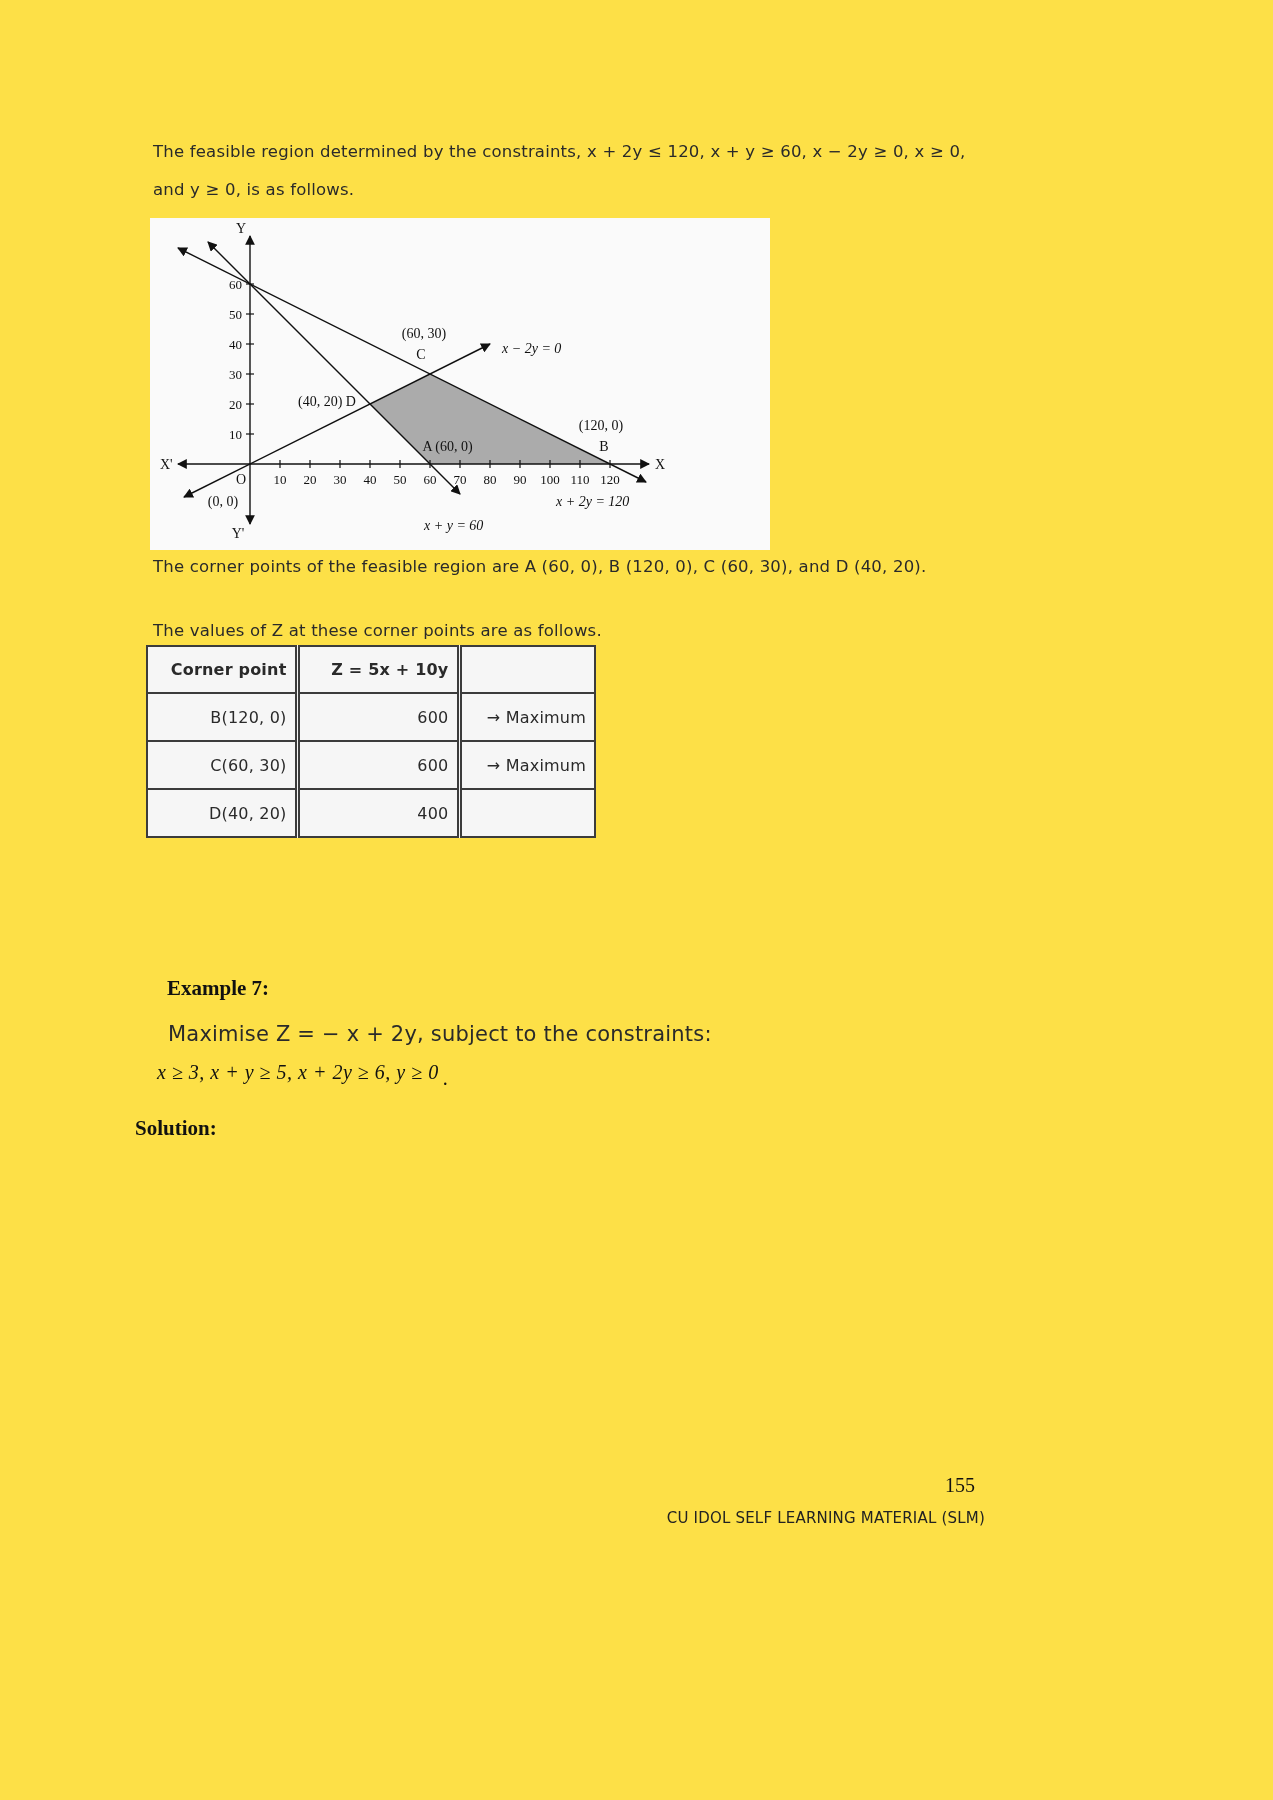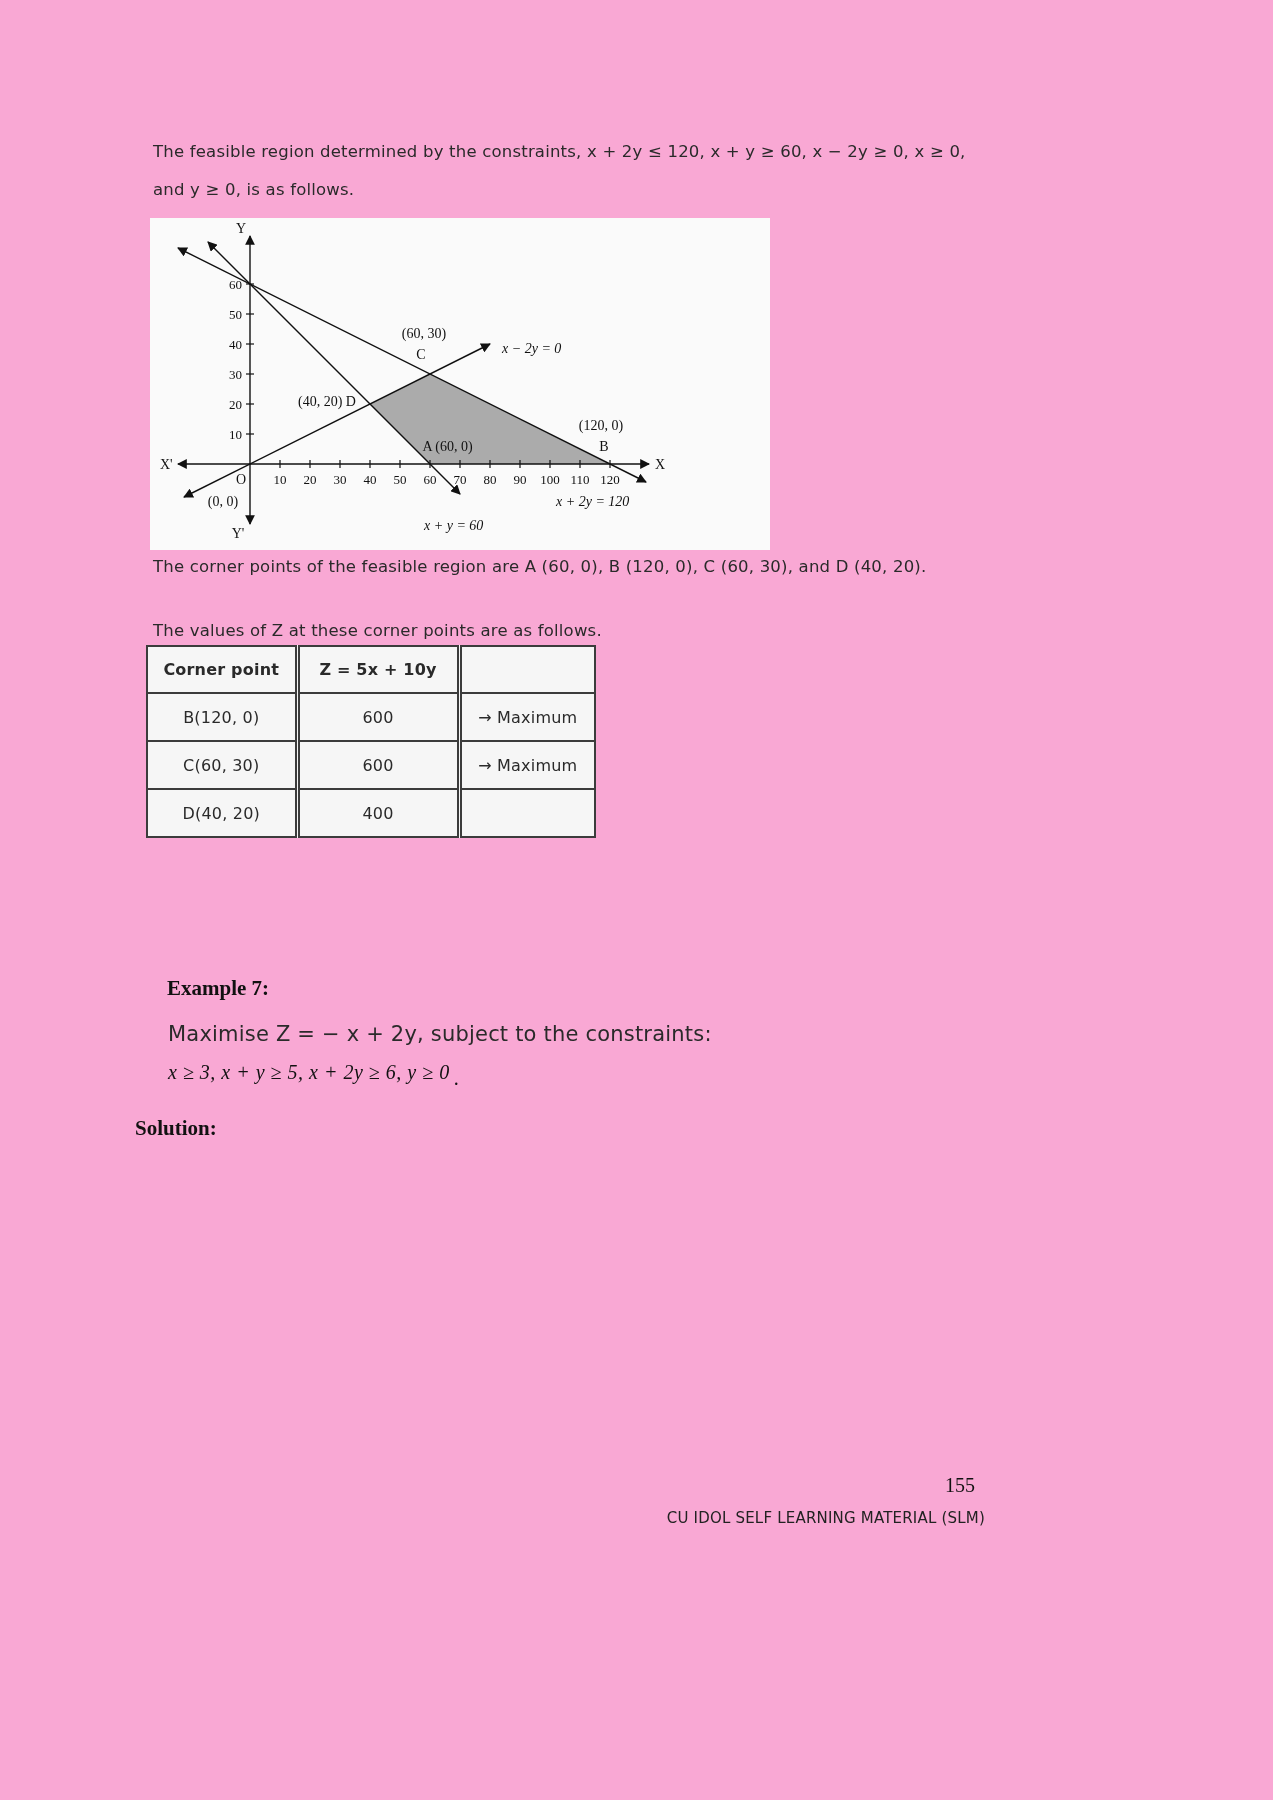--- a/index.html
+++ b/index.html
@@ -1,31 +1,31 @@
 <!DOCTYPE html>
 <html><head>
 <meta charset="utf-8">
 <style>
   * { margin:0; padding:0; box-sizing:border-box; }
   html,body { background:#ffffff; }
   .page {
-    position:relative; width:1273px; height:1800px; background:#f9a8d4;
+    position:relative; width:1273px; height:1800px; background:#fde047;
     font-family:"DejaVu Sans", sans-serif; color:#222; margin:0 auto; overflow:hidden;
   }
   .para { position:absolute; font-size:16.5px; line-height:2.3; letter-spacing:0.2px; color:#2a2a2a; }
   .graph-figure { position:absolute; left:150px; top:218px; width:620px; height:332px; background:#fafafa; }
   #graph-svg { width:620px; height:332px; display:block; }
   #graph-svg text { font-family:"Liberation Serif", serif; fill:#111; }
   #graph-svg .tick { font-size:13px; }
   #graph-svg .glabel { font-size:14px; }
   #graph-svg .eq { font-size:14px; font-style:italic; }
 
   .lp-table { position:absolute; left:146px; top:645px; border-collapse:collapse; background:#f6f6f6; }
   .lp-table th, .lp-table td {
-    border:2px solid #3c3c3c; font-size:16px; text-align:center; padding:0 8px;
+    border:2px solid #3c3c3c; font-size:16px; text-align:right; padding:0 8px;
     color:#2a2a2a; letter-spacing:0.2px;
   }
   .lp-table th { height:47px; font-weight:bold; }
   .lp-table td { height:48px; }
   .lp-table th:nth-child(1), .lp-table td:nth-child(1) { width:150px; }
   .lp-table th:nth-child(2), .lp-table td:nth-child(2) { width:162px; border-left:5px double #3c3c3c; }
   .lp-table th:nth-child(3), .lp-table td:nth-child(3) { width:136px; border-left:5px double #3c3c3c; }
 
   .serif-heading { position:absolute; font-family:"Liberation Serif", serif; font-size:21px; color:#111; }
   .objective { position:absolute; font-size:21px; letter-spacing:0.2px; color:#2a2a2a; }
@@ -137,21 +137,21 @@
         <td></td>
       </tr>
     </tbody>
   </table>
 
 
   <h3 class="serif-heading" style="left:135px; top:976px;margin-left:32px;">Example 7:</h3>
 
   <p class="objective" style="left:168px; top:1022px;">Maximise Z = − x + 2y, subject to the constraints:</p>
 
-  <p class="constraints" style="left:168px; top:1061px;text-align:center;">
+  <p class="constraints" style="left:157px; top:1061px;text-align:center;">
     <span>x ≥ 3, x + y ≥ 5, x + 2y ≥ 6, y ≥ 0</span><span class="period">.</span>
   </p>
 
   <h3 class="serif-heading" style="left:135px; top:1116px;">Solution:</h3>
 
   <div class="page-number">155</div>
   <div class="footer-text">CU IDOL SELF LEARNING MATERIAL (SLM)</div>
 
 </div>
 

